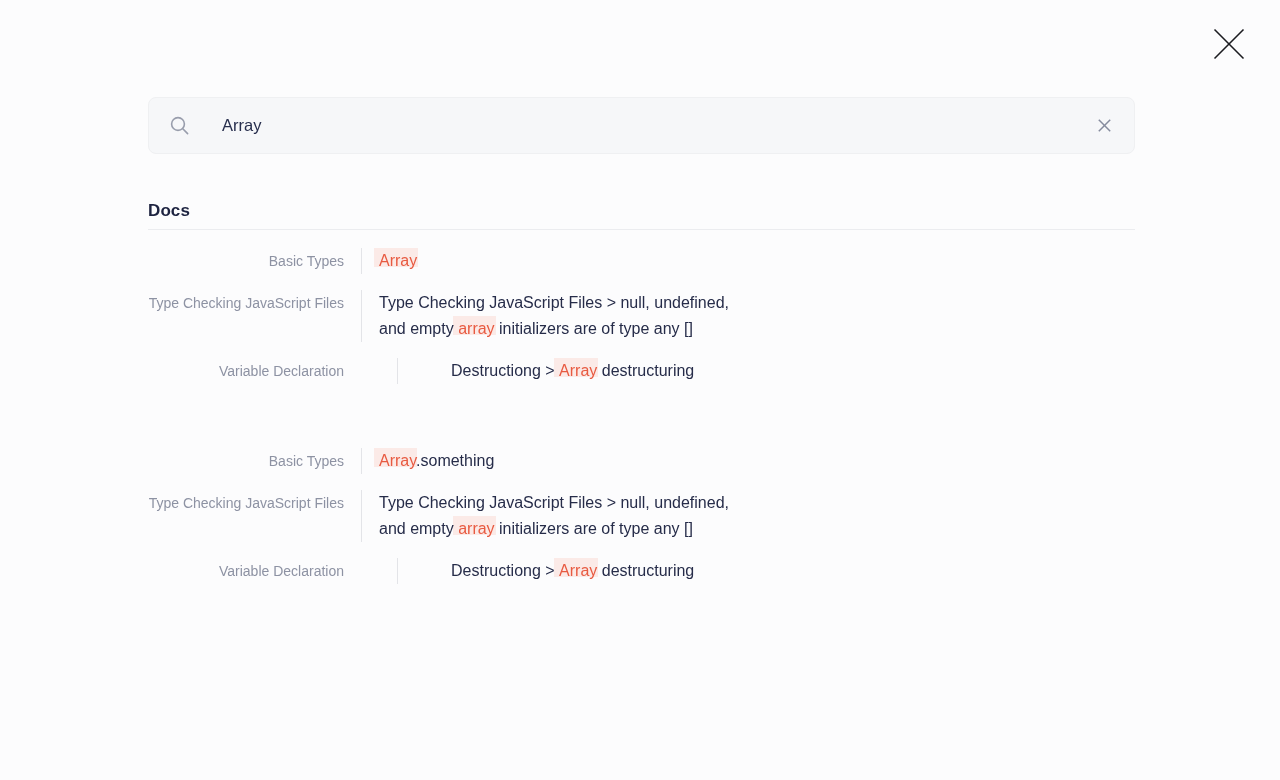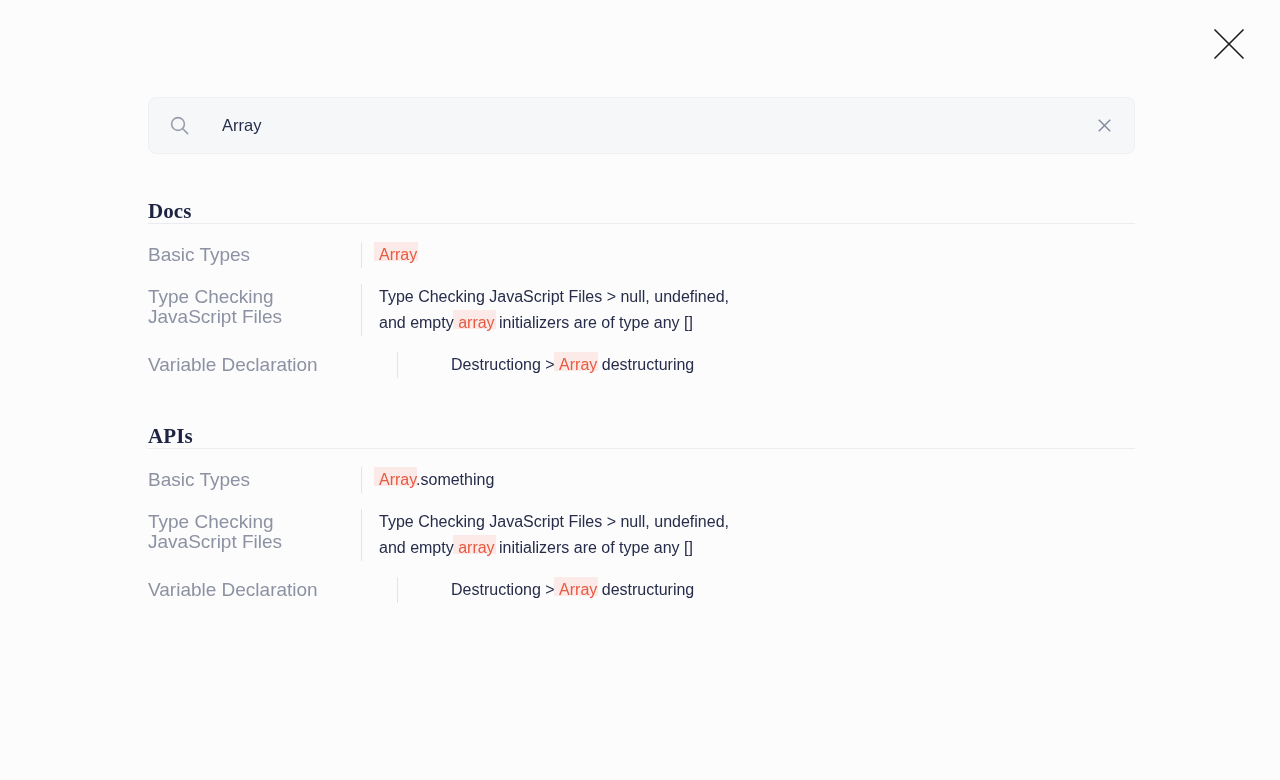--- a/index.html
+++ b/index.html
@@ -61,38 +61,37 @@
     flex: 0 0 auto;
     border: none; background: transparent; cursor: pointer;
     display: flex; align-items: center; justify-content: center;
     padding: 2px;
   }
 
   
   .section { margin-top: 45px; }
   .section + .section { margin-top: 46px; }
   .section-title {
-    font-size: 21px;
+    font-size: 17px;
     font-weight: 700;
     color: var(--title);
     line-height: 24px;
-    padding-bottom: 0;
+    padding-bottom: 6px;
     border-bottom: 1px solid var(--rule);
     letter-spacing: 0.1px;
-    font-family: Liberation Serif, serif;
   }
   .section-rows { padding-top: 18px; }
 
   .row { display: flex; margin-bottom: 16px; cursor: pointer; }
   .row:last-child { margin-bottom: 0; gap: 36px; }
   .row-label {
     flex: 0 0 196px;
     width: 196px;
-    text-align: left;
-    font-size: 19px;
+    text-align: right;
+    font-size: 14px;
     line-height: 20px;
     color: var(--label-gray);
     padding-top: 3px;
   }
   .row-rule {
     flex: 0 0 1px;
     width: 1px;
     background: var(--vrule);
     margin: 0 17px;
     align-self: stretch;
@@ -166,21 +165,20 @@
 
   <div class="row">
     <div class="row-label">Variable Declaration</div>
     <div class="row-rule"></div>
     <div class="row-content"><span>Destructiong &gt; </span><span class="hl">Array</span><span> destructuring</span></div>
   </div>
 </div>
   </section>
 
   <section class="section">
-    <h2 class="section-title">APIs</h2>
     <div class="section-rows">
   <div class="row">
     <div class="row-label">Basic Types</div>
     <div class="row-rule"></div>
     <div class="row-content"><span class="hl">Array</span><span>.something</span></div>
   </div>
 
   <div class="row">
     <div class="row-label">Type Checking JavaScript Files</div>
     <div class="row-rule"></div>

